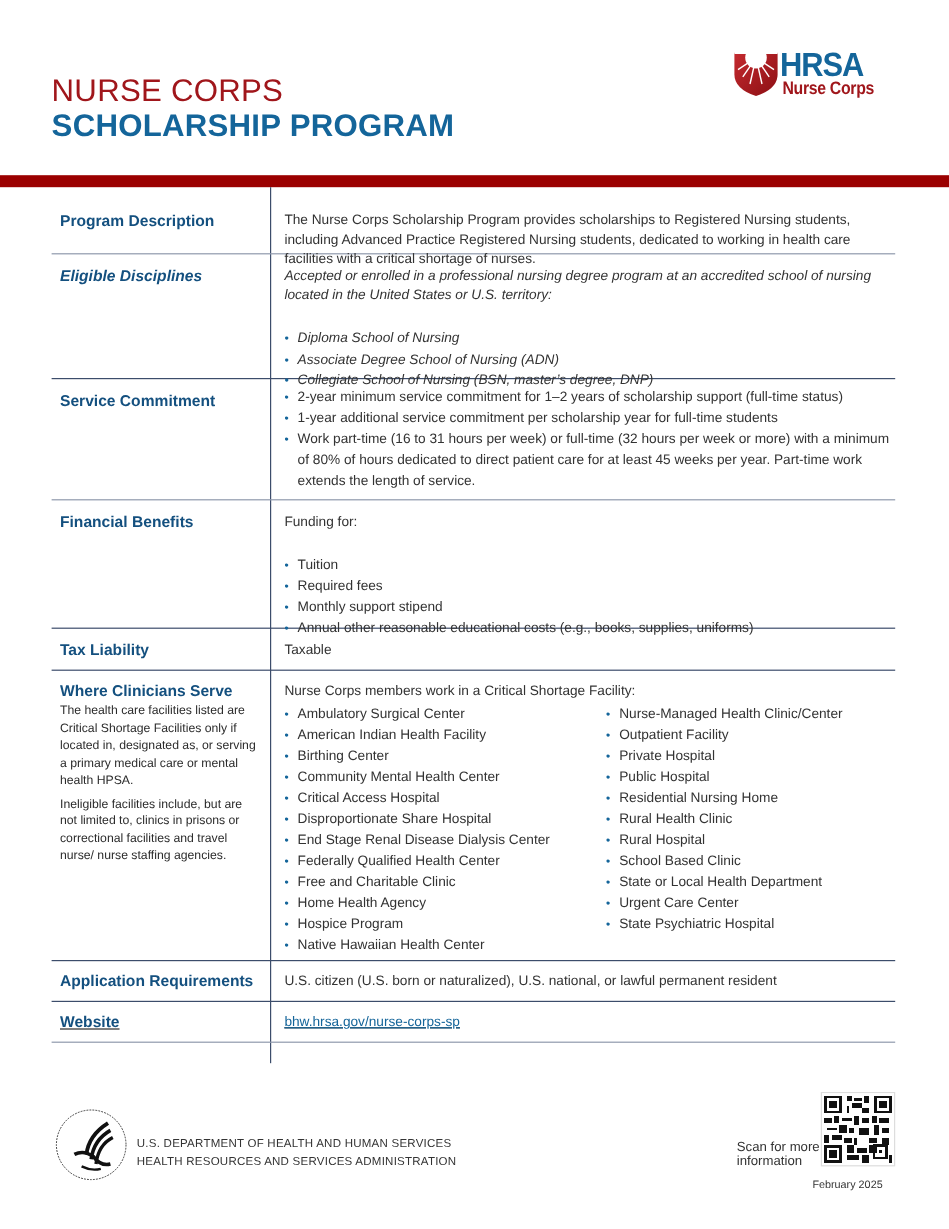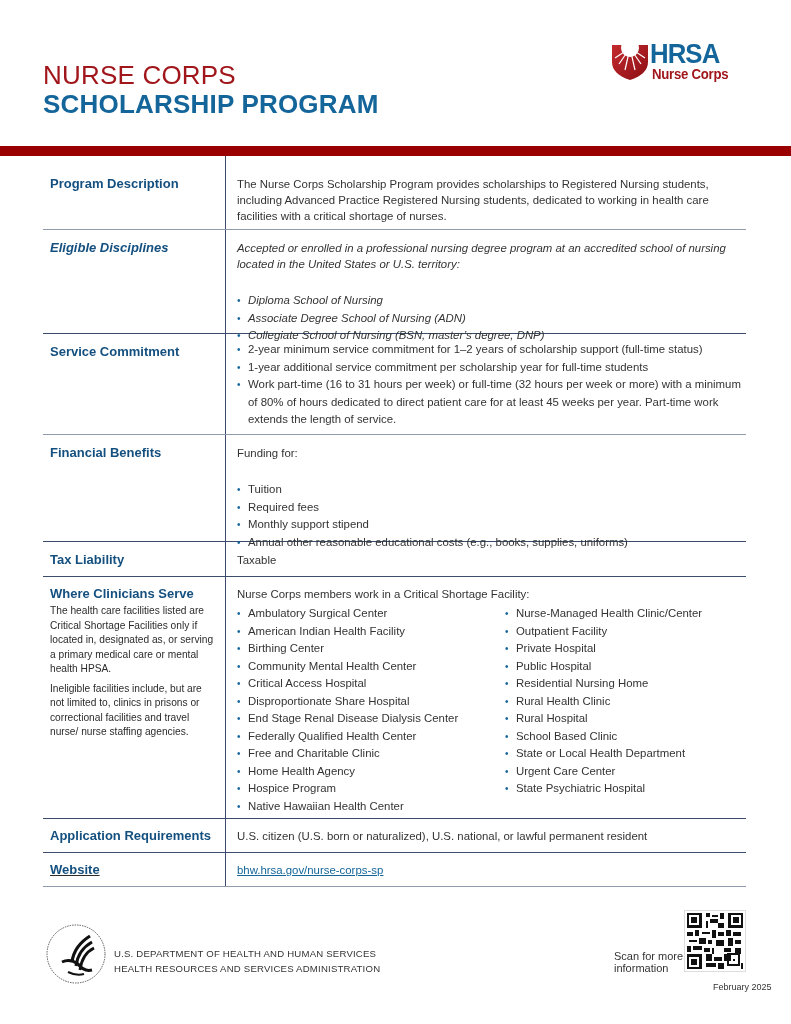--- a/index.html
+++ b/index.html
@@ -35,21 +35,21 @@
   .two-col { display: flex; margin-top: 3px; }
   .two-col ul { list-style: none; }
   .two-col ul.col-a { width: 268px; }
   .two-col ul li { position: relative; padding-left: 11px; line-height: 17.5px; font-size: 11.4px; }
   .two-col ul li::before { content: "\2022"; position: absolute; left: 0; top: 0; color: #14659a; font-size: 10px; }
 
   .footer-seal { position: absolute; left: 44px; top: 922px; width: 64px; height: 64px; }
   .footer-dept { position: absolute; left: 114px; top: 946px; font-size: 9.6px; color: #333; line-height: 15px; letter-spacing: 0.2px; }
   .scan-text { position: absolute; left: 614px; top: 950px; font-size: 11px; color: #333; line-height: 12px; }
   .qr { position: absolute; left: 684px; top: 910px; width: 62px; height: 62px; border: 1px solid #ddd; background: #fff; }
-  .date { position: absolute; left: 713px; top: 982px; font-size: 9px; color: #333; }
+  .date { position: absolute; left: 677px; top: 982px; font-size: 9px; color: #333; }
 </style>
 </head>
 <body>
 
 <div class="header">
   <div class="title-1">NURSE CORPS</div>
   <div class="title-2">SCHOLARSHIP PROGRAM</div>
 
   <div class="logo">
     <svg class="logo-shield" viewBox="0 0 38 39">
@@ -75,21 +75,21 @@
     <div class="logo-nc">Nurse Corps</div>
   </div>
 </div>
 
 <div class="red-bar"></div>
 
 <div class="col-divider"></div>
 
 <div class="table">
 
-  <div class="row light" style="height:74px;">
+  <div class="row light" style="height:56px;">
     <div class="row-label" style="padding-top:20px;">Program Description</div>
     <div class="row-content" style="padding-top:20px;">
       <p>The Nurse Corps Scholarship Program provides scholarships to Registered Nursing students, including Advanced Practice Registered Nursing students, dedicated to working in health care facilities with a critical shortage of nurses.</p>
     </div>
   </div>
 
   <div class="row" style="height:104px;font-style:italic;">
     <div class="row-label" style="padding-top:10px;">Eligible Disciplines</div>
     <div class="row-content" style="padding-top:10px;">
       <p>Accepted or enrolled in a professional nursing degree program at an accredited school of nursing located in the United States or U.S. territory:</p>

